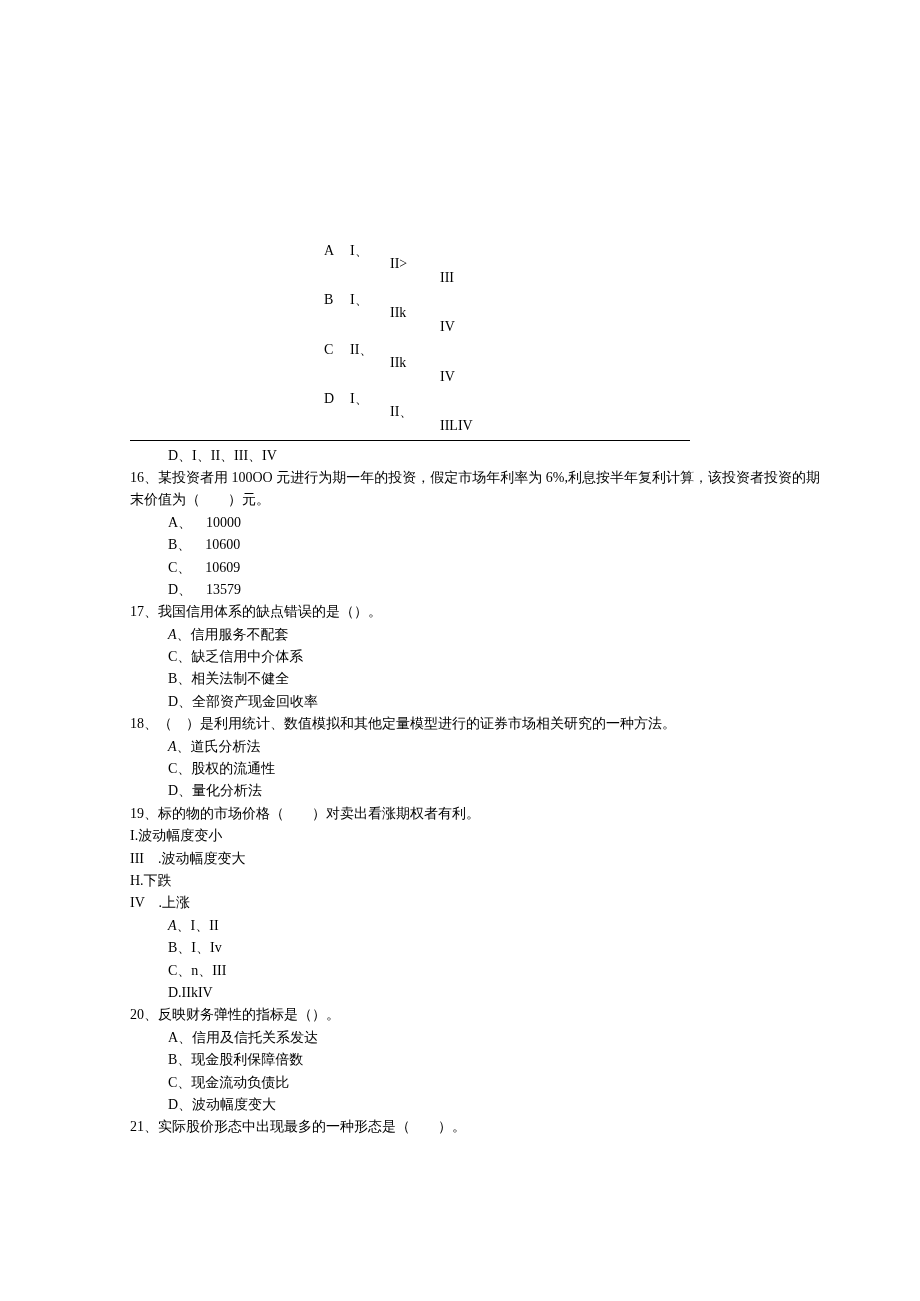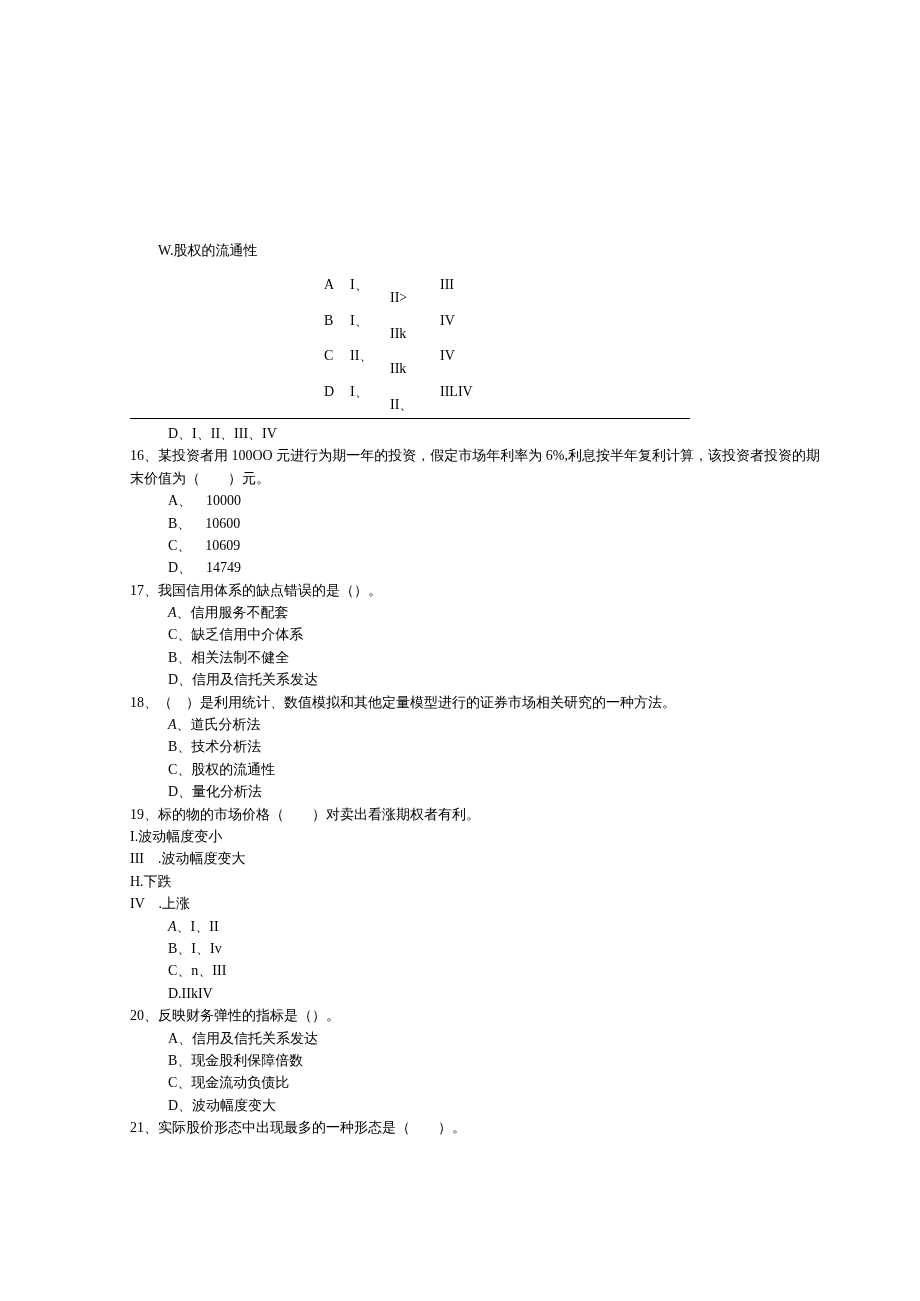--- a/index.html
+++ b/index.html
@@ -26,21 +26,21 @@
   .box-row {
     display: flex;
     gap: 0;
   }
   .box-row span {
     display: inline-block;
   }
   .box-row .lbl { width: 26px; padding-left:4px;}
   .box-row .c1 { width: 40px; }
   .box-row .c2 { width: 50px; margin-top: 13px; }
-  .box-row .c3 { width: 60px; }
+  .box-row .c3 { width: 60px; margin-top: 27px; }
   .hr {
     border: none;
     border-top: 1px solid #000;
     margin: 2px 0 4px 0;
     width: 560px;
   }
   .option {
     padding-left: 38px;
   }
   .sub-item {
@@ -48,21 +48,20 @@
   }
   .question {
     padding-left: 0px;
   }
 </style>
 </head>
 <body>
 
 <div class="page">
 
-  <div class="item-w">W.股权的流通性</div>
 
   <div class="box-area">
     <div class="box-row">
       <span class="lbl">A</span>
       <span class="c1">I、</span>
       <span class="c2">II&gt;</span>
       <span class="c3">III</span>
     </div>
     <div class="box-row">
       <span class="lbl">B</span>
@@ -85,31 +84,30 @@
   </div>
 
   <hr class="hr">
 
   <div class="option">D、I、II、III、IV</div>
 
   <div class="question">16、某投资者用 100OO 元进行为期一年的投资，假定市场年利率为 6%,利息按半年复利计算，该投资者投资的期末价值为（　　）元。</div>
   <div class="option">A、　10000</div>
   <div class="option">B、　10600</div>
   <div class="option">C、　10609</div>
-  <div class="option">D、　14749</div>
+  <div class="option">D、　13579</div>
 
   <div class="question">17、我国信用体系的缺点错误的是（）。</div>
   <div class="option"><span style="font-style:italic">A</span><span>、信用服务不配套</span></div>
   <div class="option">C、缺乏信用中介体系</div>
   <div class="option">B、相关法制不健全</div>
-  <div class="option">D、信用及信托关系发达</div>
+  <div class="option">D、全部资产现金回收率</div>
 
   <div class="question">18、（　）是利用统计、数值模拟和其他定量模型进行的证券市场相关研究的一种方法。</div>
   <div class="option"><span style="font-style:italic">A</span><span>、道氏分析法</span></div>
-  <div class="option">B、技术分析法</div>
   <div class="option">C、股权的流通性</div>
   <div class="option">D、量化分析法</div>
 
   <div class="question">19、标的物的市场价格（　　）对卖出看涨期权者有利。</div>
   <div class="sub-item">I.波动幅度变小</div>
   <div class="sub-item">III　.波动幅度变大</div>
   <div class="sub-item">H.下跌</div>
   <div class="sub-item">IV　.上涨</div>
   <div class="option"><span style="font-style:italic">A</span><span>、I、II</span></div>
   <div class="option">B、I、Iv</div>

